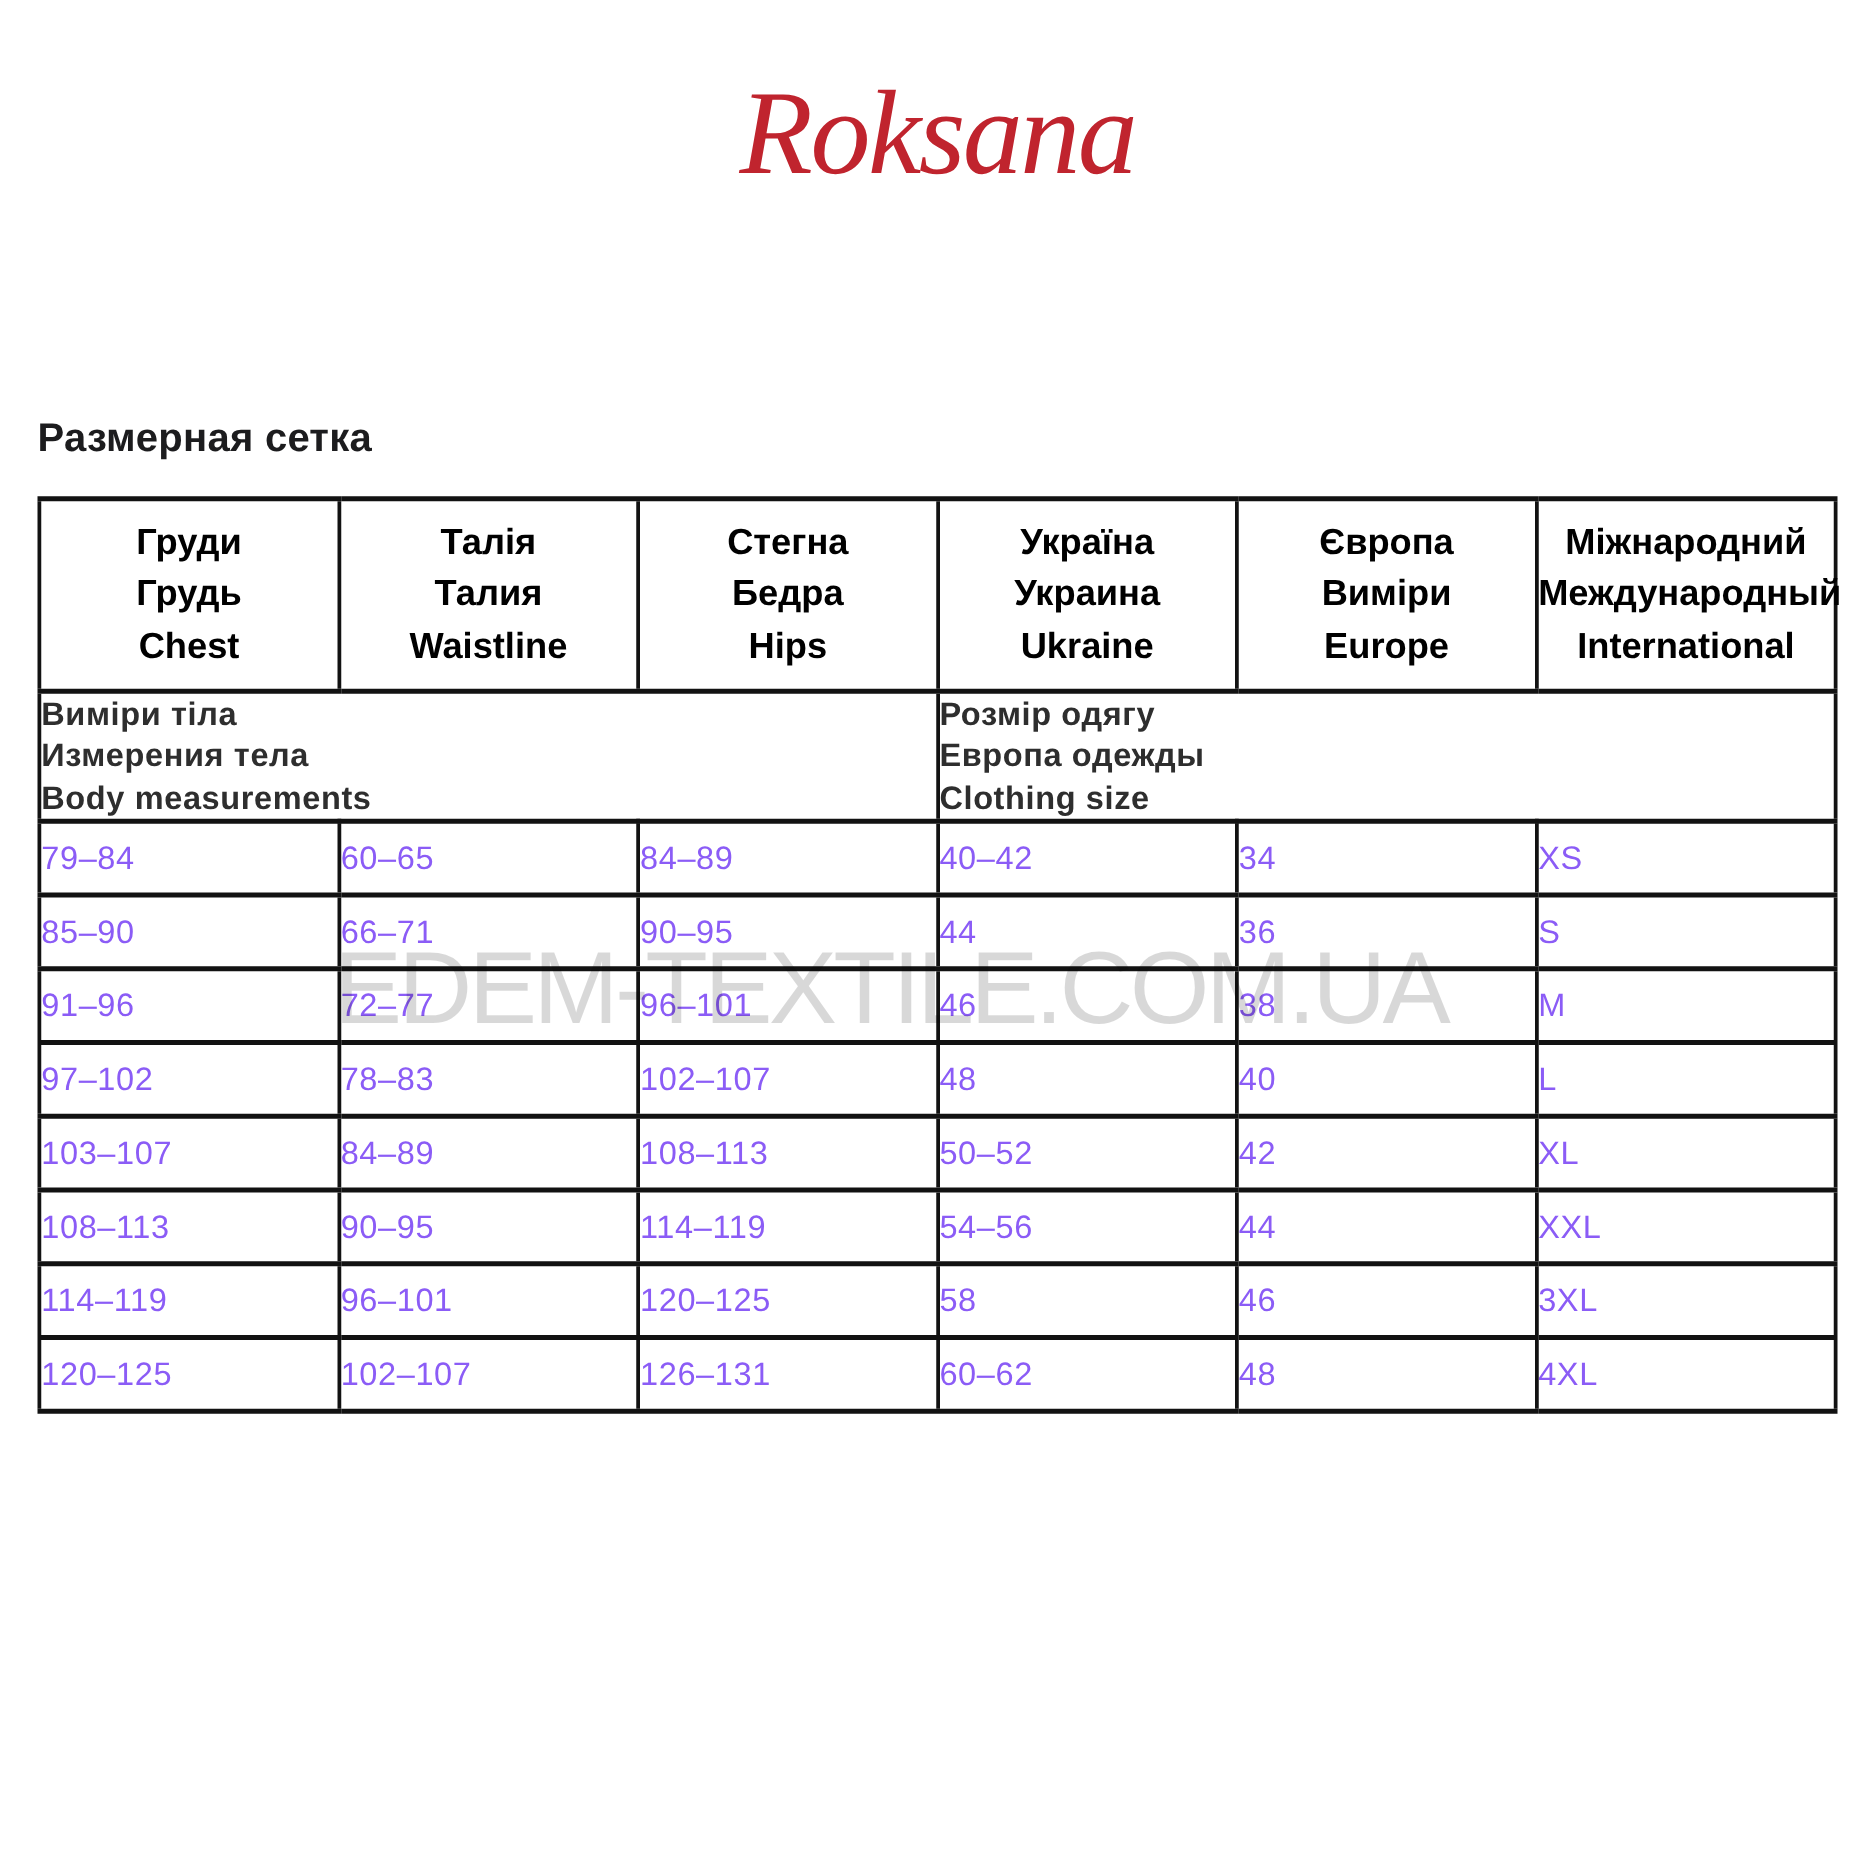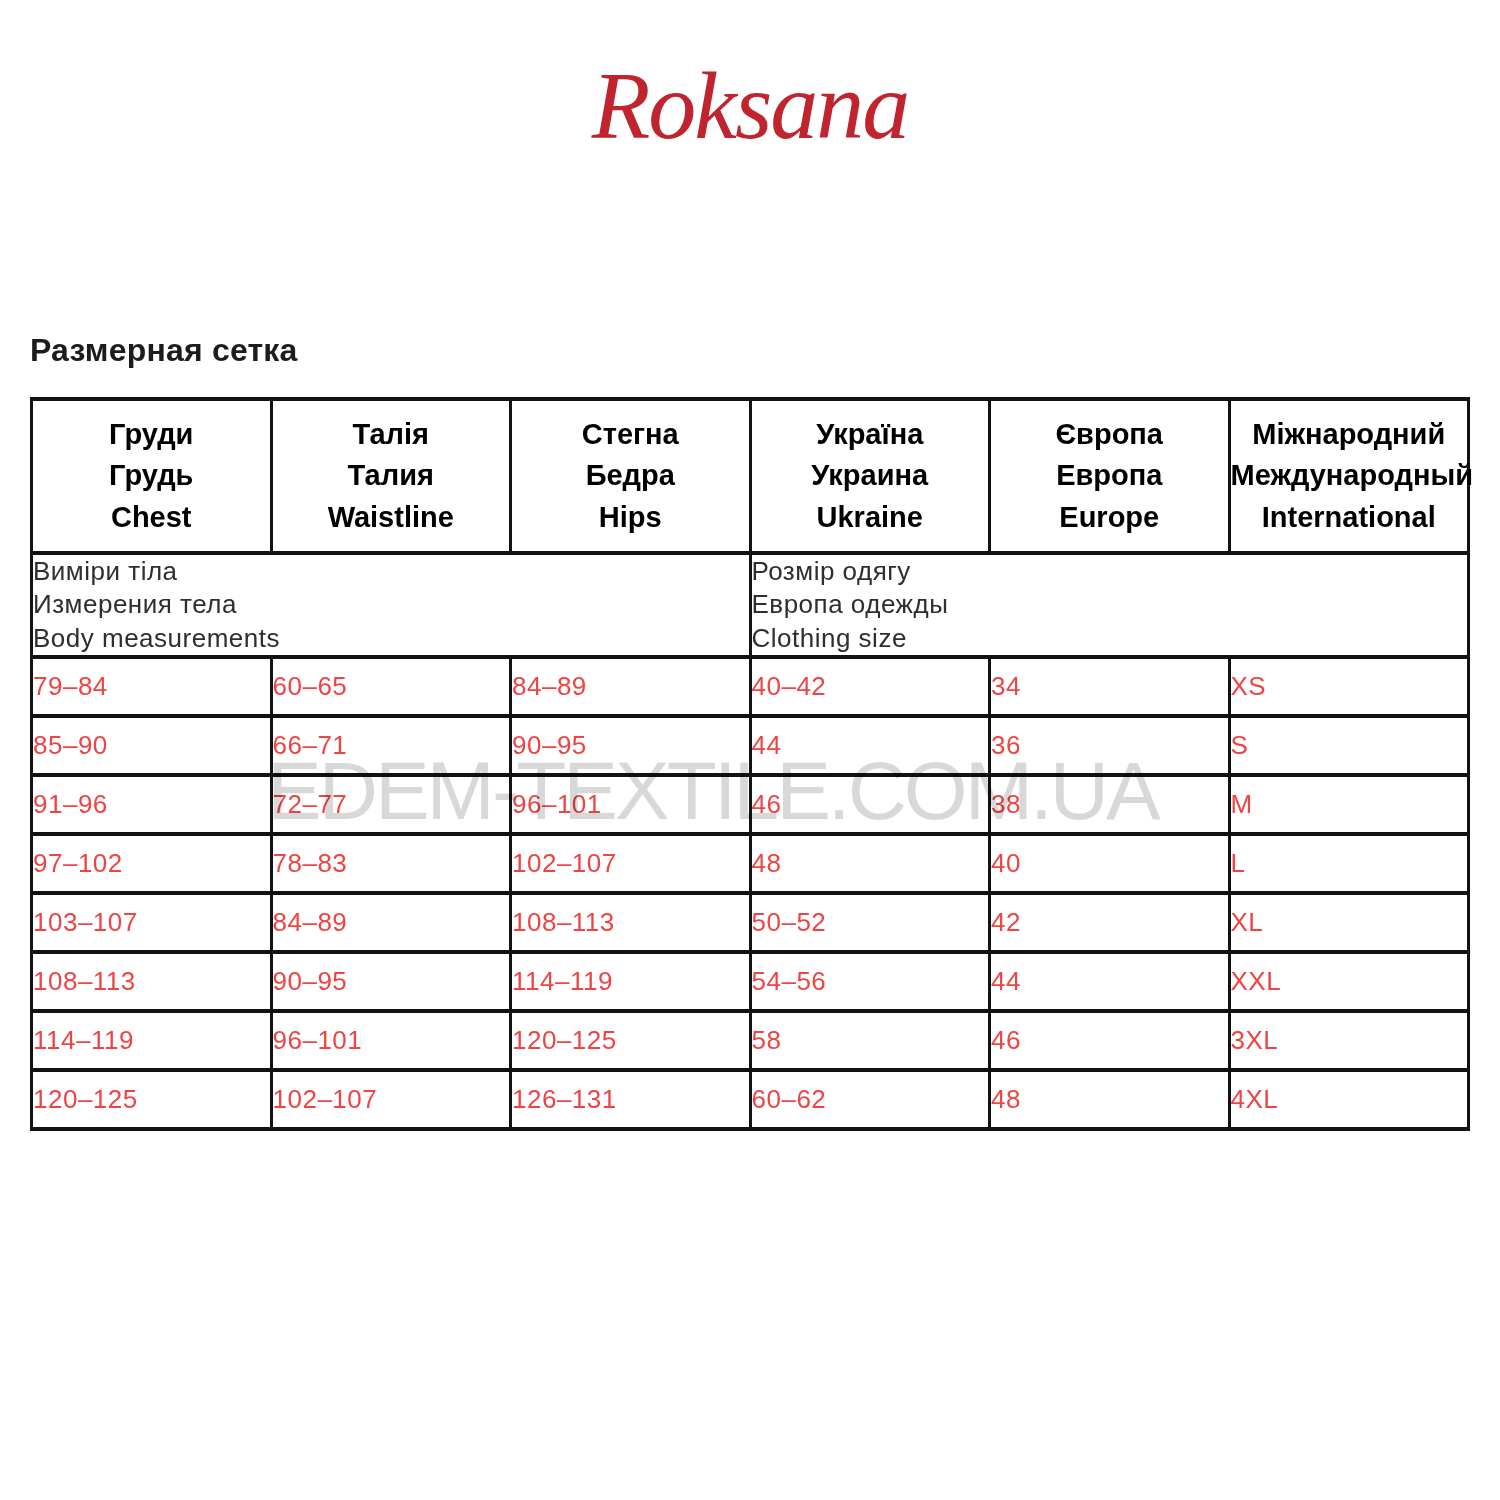--- a/index.html
+++ b/index.html
@@ -66,30 +66,30 @@
   tr.col-head th {
     height: 150px;
     font-size: 29px;
     font-weight: 700;
     color: #000000;
     line-height: 1.42;
   }
   tr.group-head td {
     height: 98px;
     font-size: 26px;
-    font-weight: 400;
+    font-weight: 700;
     color: #2e2e2e;
     line-height: 1.28;
     letter-spacing: 0.5px;
   }
   tr.data-row td {
     height: 55px;
     font-size: 26px;
     font-weight: 400;
-    color: #ef4444;
+    color: #8b5cf6;
     letter-spacing: 0.5px;
   }
 
   
   .watermark {
     position: absolute;
     left: 237px;
     top: 303px;
     font-size: 82px;
     letter-spacing: -3px;
@@ -127,21 +127,21 @@
             <div>Бедра</div>
             <div>Hips</div>
           </th>
           <th>
             <div>Україна</div>
             <div>Украина</div>
             <div>Ukraine</div>
           </th>
           <th>
             <div>Європа</div>
-            <div>Европа</div>
+            <div>Виміри</div>
             <div>Europe</div>
           </th>
           <th>
             <div>Міжнародний</div>
             <div>Международный</div>
             <div>International</div>
           </th>
         </tr>
         <tr class="group-head">
           <td colspan="3">

